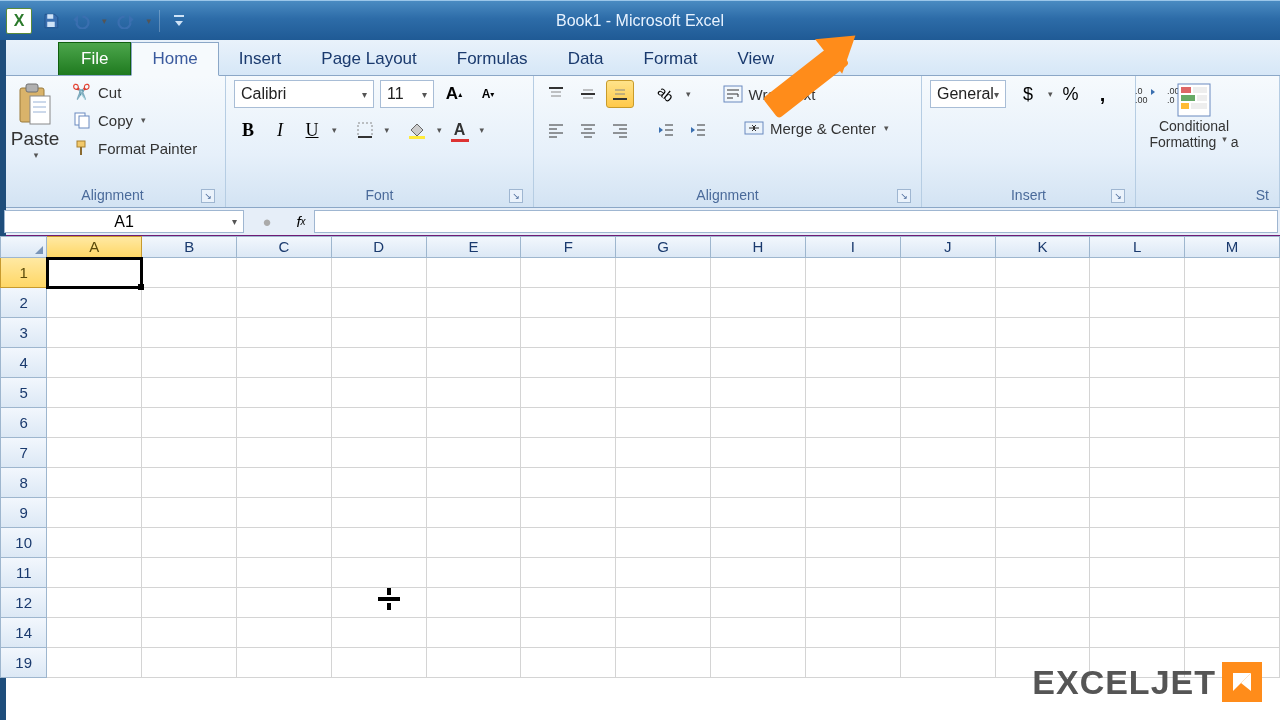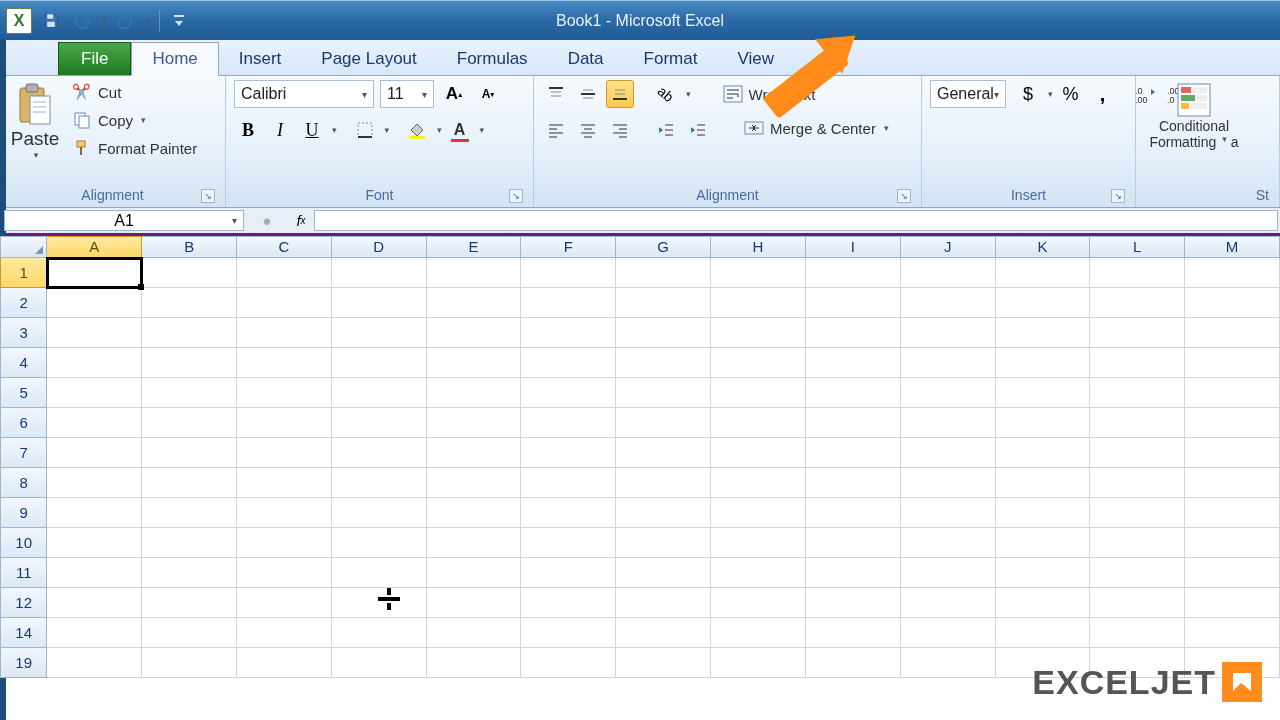--- a/index.html
+++ b/index.html
@@ -65,21 +65,21 @@
 .vstack { display:flex; flex-direction:column; gap:4px; }
 .hrow { display:flex; align-items:center; gap:6px; padding:2px 4px; cursor:pointer; border-radius:3px; font-size:15px; color:#333; }
 .iconbox { width:20px; height:20px; display:flex; align-items:center; justify-content:center; }
 .smallbtn { width:28px; height:28px; display:flex; align-items:center; justify-content:center; cursor:pointer; border-radius:3px; border:1px solid transparent; }
 .smallbtn.active { background: linear-gradient(to bottom,#ffe38a,#ffc94a); border:1px solid #c89b2a; }
 .dd-caret { font-size:9px; color:#555; margin-left:2px; }
 .combo { border:1px solid #a8bdd6; background:#fff; height:28px; display:flex; align-items:center; padding:0 6px; font-size:16px; color:#222; }
 .combo .caret { margin-left:auto; font-size:10px; color:#555; }
 
 
-.namebar { height: 28px; background: #e6eef8; display:flex; border-bottom:3px solid #701a75; }
+.namebar { height: 28px; background: #e6eef8; display:flex; border-bottom:1px solid #701a75; }
 .namebox { width: 240px; border:1px solid #9fb6d1; background:#fff; display:flex; align-items:center; justify-content:center; font-size:16px; position:relative; margin:2px 0 2px 4px; }
 .namebox .caret { position:absolute; right:6px; font-size:10px; color:#555; }
 .fxwrap { display:flex; align-items:center; margin-left:10px; gap:8px; }
 .fxbtn { width:26px; height:22px; display:flex; align-items:center; justify-content:center; font-style:italic; font-size:15px; cursor:pointer; }
 .formulabar { flex:1; border:1px solid #9fb6d1; background:#fff; margin:2px 2px 2px 0; }
 
 
 .gridwrap { position: relative; }
 .colheaders { display:flex; height:22px; }
 .cornercell { width:48px; border:1px solid #9eb6ce; background: linear-gradient(to bottom,#f2f7fd,#dce8f5); position:relative; }

